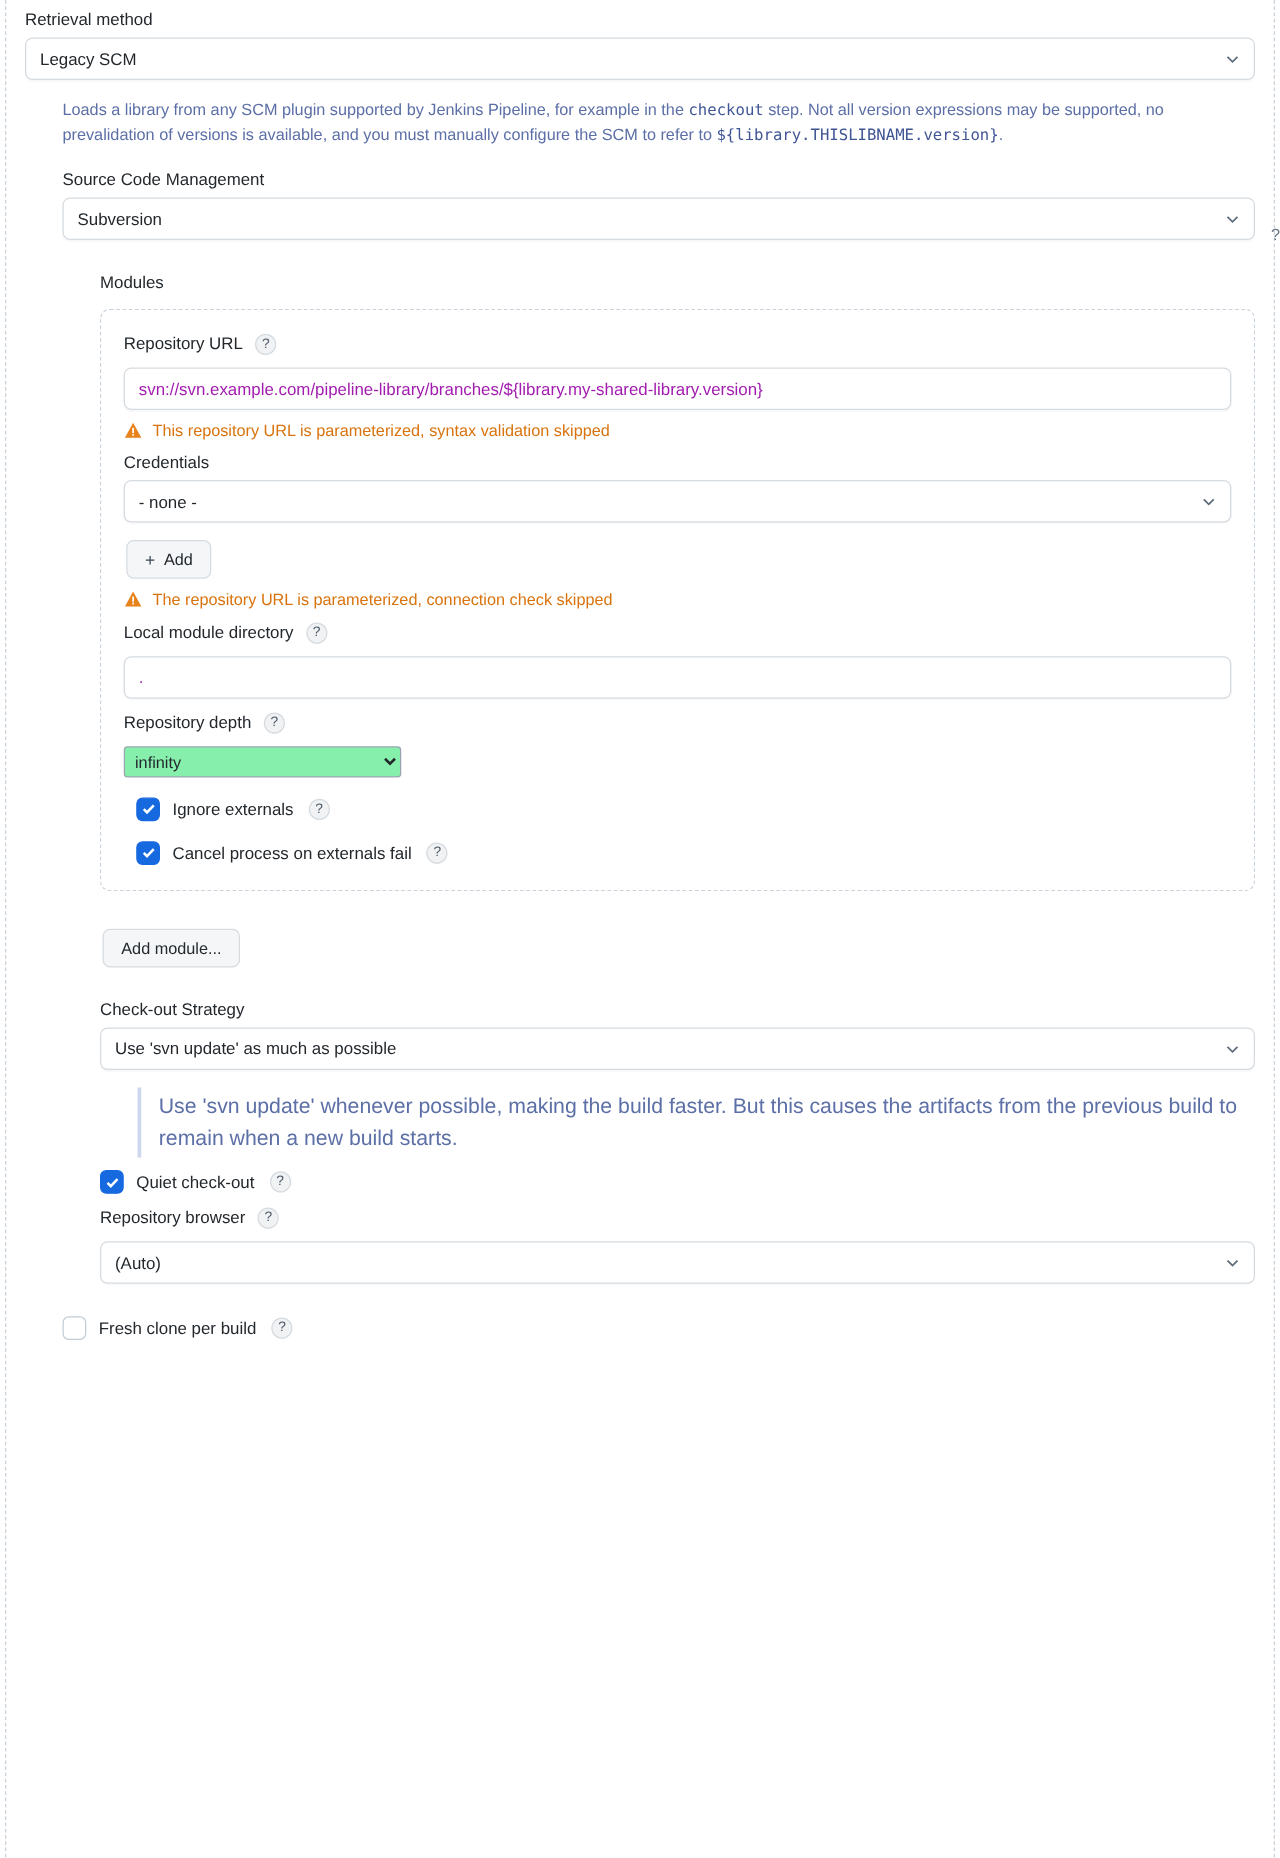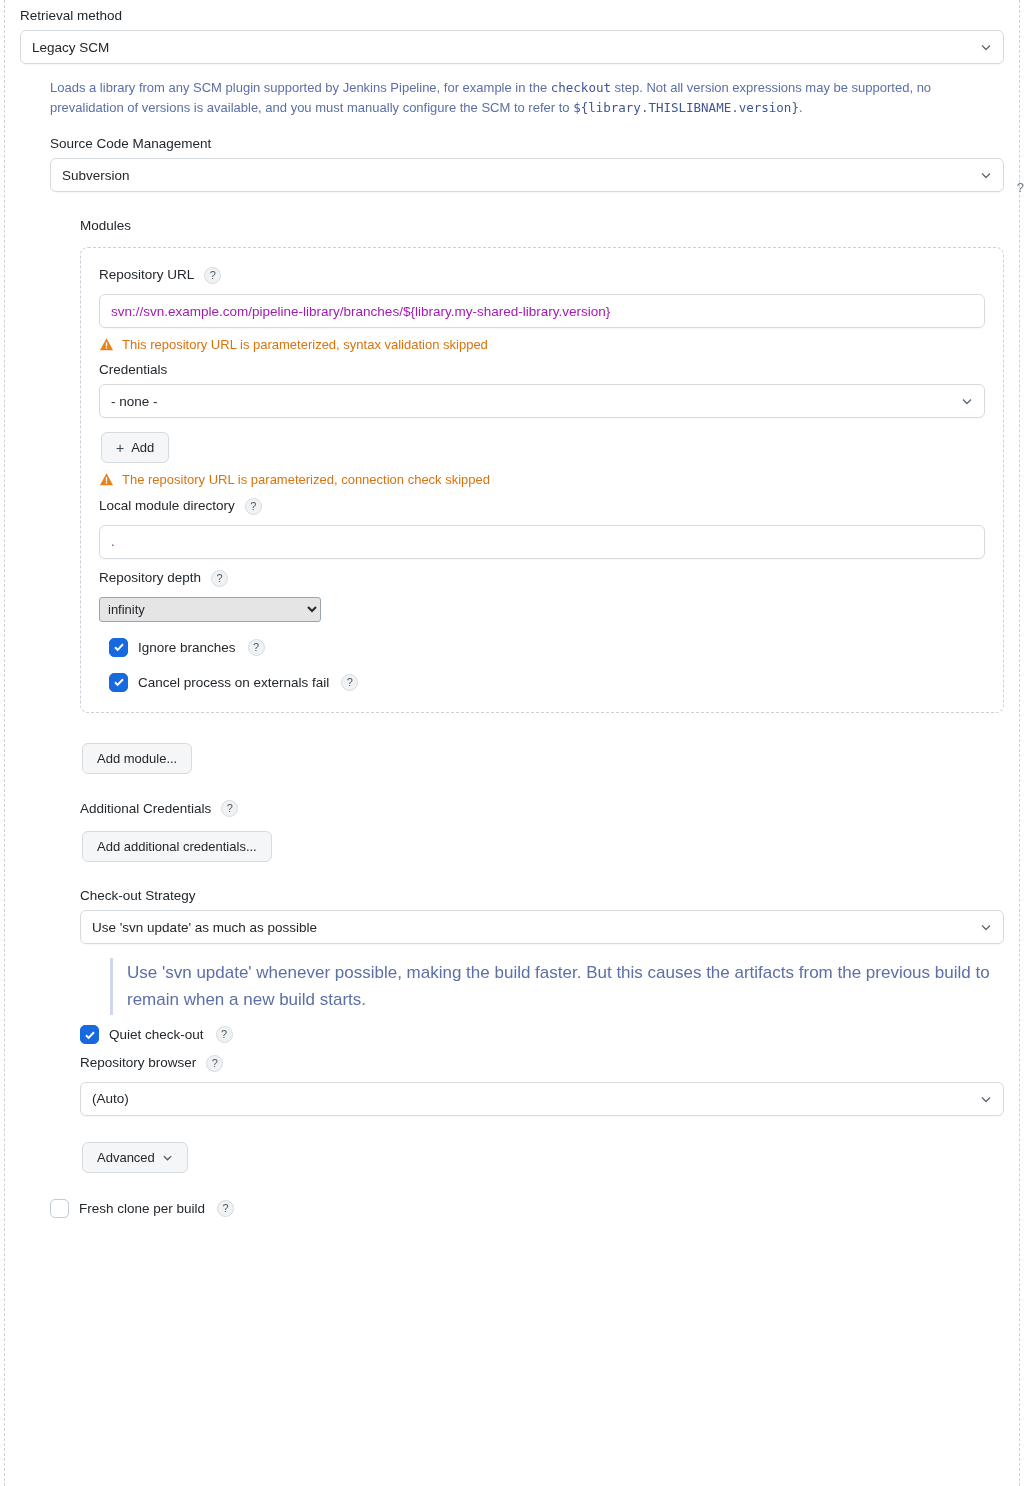--- a/index.html
+++ b/index.html
@@ -143,21 +143,21 @@
     cursor: pointer;
     font-family: "Liberation Sans", sans-serif;
   }
   .btn .plus { font-size: 14px; line-height: 1; color: #3a4755; }
   .btn .dchev { width: 11px; height: 11px; color: #4d5a68; }
 
   .small-select {
     height: 25px;
     border: 1px solid #9aa5b1;
     border-radius: 3px;
-    background: #e5e5e5;
+    background: #86efac;
     font-size: 13px;
     padding: 0 4px;
     width: 222px;
     font-family: "Liberation Sans", sans-serif;
     color: #23282d;
   }
 
   .checkrow {
     display: flex;
     align-items: center;
@@ -298,21 +298,21 @@
             </select>
           </div>
         </div>
 
         <div class="checkrow" style="margin-left:10px;">
           <span class="cb checked">
             <svg viewBox="0 0 12 12" fill="none" stroke="currentColor" stroke-width="2">
                 <path d="M2 6.3 L4.6 8.9 L10 3.3"></path>
               </svg>
           </span>
-          <span class="cb-label">Ignore branches</span>
+          <span class="cb-label">Ignore externals</span>
           <span class="help-icon" style="margin-left:2px;">?</span>
         </div>
 
         <div class="checkrow" style="margin-left:10px;">
           <span class="cb checked">
             <svg viewBox="0 0 12 12" fill="none" stroke="currentColor" stroke-width="2">
                 <path d="M2 6.3 L4.6 8.9 L10 3.3"></path>
               </svg>
           </span>
           <span class="cb-label">Cancel process on externals fail</span>
@@ -320,29 +320,20 @@
         </div>
 
       </div>
 
       <div class="mt30" style="margin-left:2px;">
         <button class="btn">
           <span>Add module...</span>
         </button>
       </div>
 
-      <div class="mt26">
-        <span class="fld-label" style="display:inline-block;margin-bottom:0;">Additional Credentials</span>
-        <span class="help-icon">?</span>
-        <div class="mt14" style="margin-left:2px;">
-          <button class="btn">
-            <span>Add additional credentials...</span>
-          </button>
-        </div>
-      </div>
 
       <div class="mt26">
         <div class="fld-label">Check-out Strategy</div>
         <div class="select-wrap">
           <div class="select-box">
             <span>Use 'svn update' as much as possible</span>
           </div>
           <span class="chev">
             <svg viewBox="0 0 12 12" fill="none" stroke="currentColor" stroke-width="1.4">
                 <path d="M2 4.5 L6 8.5 L10 4.5"></path>
@@ -370,28 +361,20 @@
             <span>(Auto)</span>
           </div>
           <span class="chev">
             <svg viewBox="0 0 12 12" fill="none" stroke="currentColor" stroke-width="1.4">
                 <path d="M2 4.5 L6 8.5 L10 4.5"></path>
               </svg>
           </span>
         </div>
       </div>
 
-      <div class="mt26" style="margin-left:2px;">
-        <button class="btn">
-          <span>Advanced</span>
-          <svg class="dchev" viewBox="0 0 12 12" fill="none" stroke="currentColor" stroke-width="1.5">
-              <path d="M2 4.5 L6 8.5 L10 4.5"></path>
-            </svg>
-        </button>
-      </div>
     </div>
 
     <div class="checkrow indent-1 mt26">
       <span class="cb"></span>
       <span class="cb-label">Fresh clone per build</span>
       <span class="help-icon" style="margin-left:2px;">?</span>
     </div>
 
 
   </div>

